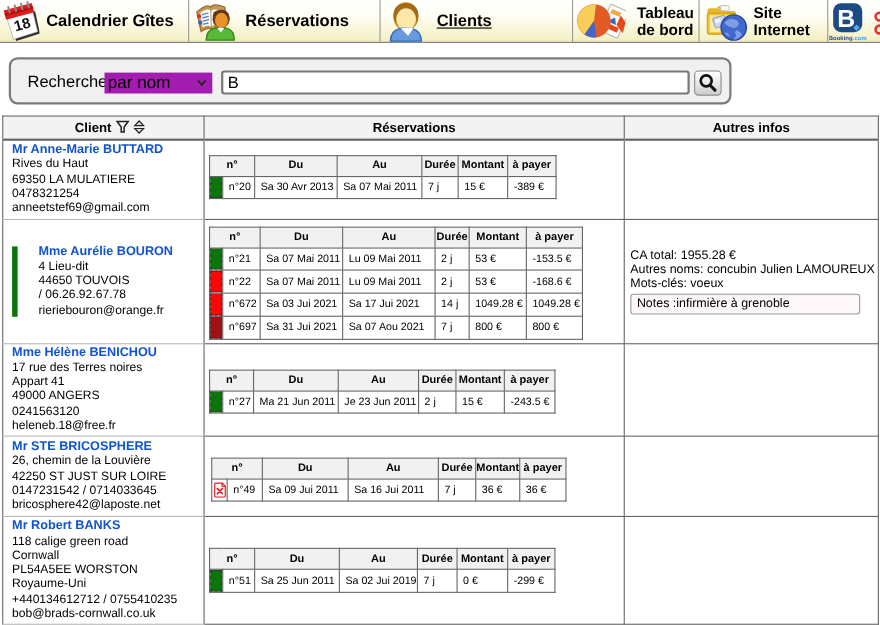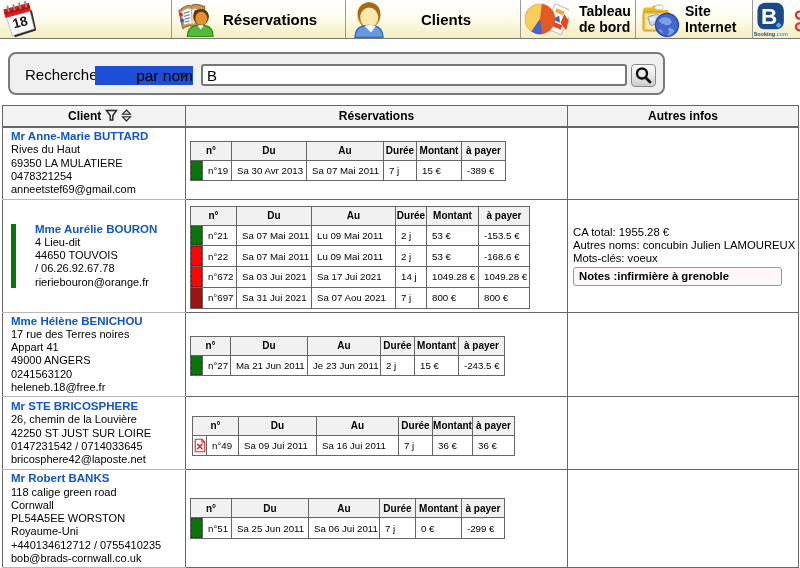--- a/index.html
+++ b/index.html
@@ -10,59 +10,60 @@
   border-bottom:1px solid #777;
 }
 .tbtn { position:absolute; top:0; height:38px; border-right:1px solid #999; display:flex; align-items:center; }
 .tbtn .lbl { font-weight:bold; font-size:15px; color:#000; }
 .tbtn .lbl2 { font-weight:bold; font-size:14px; line-height:16px; color:#000; }
 #searchbox {
   position:absolute; left:8px; top:52px; width:657px; height:43px;
   background:#f0f0f0; border:2px solid #7a7a7a; border-radius:8px;
 }
 #searchbox .lab { position:absolute; left:15px; top:12px; font-size:15px; }
-#searchbox .sel { position:absolute; left:85px; top:12px; display:block; width:98px; height:19px; background:#1d4ed8; font-size:15.5px; padding-left:3px; line-height:19px;text-align:right; }
+#searchbox .sel { position:absolute; left:85px; top:12px; display:block; width:98px; height:19px; background:#a21caf; font-size:15.5px; padding-left:3px; line-height:19px; }
 #searchbox .sel .chev { position:absolute; right:5px; top:6px; line-height:0; } #searchbox .sel .chev svg { display:block; }
 #searchbox .inp { position:absolute; left:191px; top:10px; width:426px; height:22px; border:2px solid #777; border-radius:3px; background:#fff; font-size:15px; line-height:18px; padding-left:4px; font-family:"Liberation Sans",sans-serif; }
 #searchbox .btn { position:absolute; left:621px; top:10px; width:25px; height:23px; border:1px solid #888; border-radius:4px; background:linear-gradient(#ffffff,#e8e8e8 50%,#cccccc); }
 #maintable { position:absolute; left:2px; top:105px; width:796px; border-collapse:collapse; table-layout:fixed; }
 #maintable td { border:1px solid #666; vertical-align:middle; }
 #maintable tr.hdr td { background:#f3f3f3; height:21px; text-align:center; font-weight:bold; font-size:12px; border-bottom:2px solid #666; }
 #maintable td.cl { padding:2px 2px 2px 8px; font-size:11px; line-height:13.3px; border-top:1px solid #b8b8b8; border-bottom:1px solid #b8b8b8;}
 #maintable tr:first-child td { border-top:1.5px solid #666; }
 .cname { color:#1155cc; font-weight:bold; font-size:11.5px; }
 .resa { border-collapse:collapse; margin-left:4px; table-layout:fixed; border:1.5px solid #777; }
 #maintable td.resacell { vertical-align:top; }
 .resa td { border:1px solid #999; font-size:9.7px; height:20px; padding:0 0 0 5px; overflow:hidden; white-space:nowrap; }
 .resa tr.h td { background:#f1f1f1; font-weight:bold; text-align:center; height:19px; padding:0; font-size:10px; border-bottom:2px solid #777; }
 .resa td.ind { padding:0; }
 .cb { width:100%; height:20.5px; margin-top:-0.75px; outline:1px dashed #333; outline-offset:-1px; }
 .cb.g { background:#0a760a; }
 .cb.r { background:#fb0505; }
 .cb.d { background:#a01212; }
 td.autres { padding-left:5px; font-size:11.3px; line-height:13.3px; }
-.notesbox { margin-top:1px; width:209px; height:19px; border:1px solid #999; border-radius:3px; background:#fdf7f9; font-size:11.3px; line-height:17px; padding-left:5px;font-weight:bold; }
+.notesbox { margin-top:1px; width:209px; height:19px; border:1px solid #999; border-radius:3px; background:#fdf7f9; font-size:11.3px; line-height:17px; padding-left:5px; }
 </style>
 </head>
 <body>
 <div id="toolbar">
   <div class="tbtn" style="left:0;width:172px;">
     <svg width="33" height="38" viewBox="0 0 33 38" style="margin-left:3px;">
       <g transform="rotate(-15 16 20)">
         <path d="M6.5 14 L31 14 L30 34.5 L7.5 35.5 Z" fill="#2b2b2b"></path>
         <path d="M4.5 11.5 L29 11.5 L28.5 32.5 L5.5 33.5 Z" fill="#fff" stroke="#999" stroke-width="0.5"></path>
         <path d="M3.6 5.8 L30 5.8 L30 14.5 L3.6 14.5 Z" fill="#e31b1b"></path>
         <path d="M3.6 8.6 L30 8.6 L30 11.2 L3.6 11.2 Z" fill="#b80f0f"></path>
         <rect x="7.5" y="3" width="1.8" height="7" rx="0.9" fill="#8a8a8a"></rect>
         <rect x="13.5" y="3" width="1.8" height="7" rx="0.9" fill="#8a8a8a"></rect>
         <rect x="19.5" y="3" width="1.8" height="7" rx="0.9" fill="#8a8a8a"></rect>
         <rect x="25.5" y="3" width="1.8" height="7" rx="0.9" fill="#8a8a8a"></rect>
         <text x="16.5" y="27" font-size="13.5" font-weight="bold" fill="#111" text-anchor="middle" font-family="Liberation Sans">18</text>
       </g>
     </svg>
+    <span class="lbl" style="margin-left:6px;">Calendrier Gîtes</span>
   </div>
   <div class="tbtn" style="left:172px;width:174px;">
     <svg width="38" height="37" viewBox="0 0 38 37" style="margin-left:5px;">
       <g transform="rotate(-6 15 15)">
         <path d="M2.5 8.5 Q13 1.5 15.5 5.5 Q18 1.5 28.5 7 L26.5 27 Q18.5 23 15.5 26 Q12 22.5 4.5 26.5 Z" fill="#c89858" stroke="#9a7030" stroke-width="1.2"></path>
         <path d="M5 10 Q12.5 5.5 14.8 8.5 L13.8 23 Q10.5 20.5 6.5 23 Z" fill="#fff"></path>
         <path d="M25.8 10.5 Q18 6.5 15.8 9 L14.8 23 Q18 20.5 23.8 23.3 Z" fill="#fff"></path>
         <g stroke="#6688cc" stroke-width="1.3" fill="none">
           <path d="M7 11.5 L13 10.5 M7 14.5 L13 13.5 M7 17.5 L13 16.5 M7 20.3 L12 19.6"></path>
           <path d="M17.5 10.5 L23.5 11.5 M17.5 13.5 L23.5 14.5 M17.5 16.5 L22.5 17.3"></path>
@@ -80,21 +81,21 @@
   </div>
   <div class="tbtn" style="left:346px;width:175px;">
     <svg width="32" height="38" viewBox="0 0 32 38" style="margin-left:7px;">
       <ellipse cx="16" cy="15" rx="11.5" ry="13" fill="#c88820"></ellipse>
       <path d="M4.8 14.5 Q4.5 3.5 16 3 Q27.5 3.5 27.2 14.5 Q27 18.5 25.5 21 Q26.5 13 21 12 Q13.5 10.5 11 13.5 L8.5 16 Q7.5 18 8 21.5 Q5.1 18.5 4.8 14.5 Z" fill="#a86818"></path>
       <ellipse cx="16.2" cy="17.5" rx="9" ry="10" fill="#fce8a8"></ellipse>
       <path d="M7.5 16 Q8.2 12 11.5 11.8 L9.2 16.3 Z" fill="#fce8a8"></path>
       <path d="M2 36.5 Q2.5 28 10 26 L16 25.4 L22 26 Q29.5 28 30 36.5 L30 37.5 L2 37.5 Z" fill="#6699dd" stroke="#3366bb" stroke-width="1.3"></path>
       <path d="M11.5 25.8 L18 32.5 L22.8 26 Q17 24.2 11.5 25.8 Z" fill="#fff"></path>
     </svg>
-    <span class="lbl" style="margin-left:36px;">Clients</span>
+    <span class="lbl" style="margin-left:12px;text-decoration:underline;">Clients</span>
   </div>
   <div class="tbtn" style="left:521px;width:115px;">
     <svg width="46" height="38" viewBox="0 0 46 38" style="margin-left:2px;">
       <g transform="rotate(24 34 22)">
         <rect x="25" y="6" width="18" height="26" rx="1" fill="#fff" stroke="#b5b5b5" stroke-width="1"></rect>
         <rect x="28" y="9.5" width="9" height="4" fill="#f2a83c"></rect>
         <path d="M28.5 21.5 L33.5 15.5 L37 21.5 Z" fill="#3366cc"></path>
         <rect x="28" y="23" width="12.5" height="4.5" fill="#e84818"></rect>
       </g>
       <path d="M40.5 14 L45.5 20 L44 30 L37.5 23 Z" fill="#e84818" transform="rotate(6 41 22)"></path>
@@ -193,21 +194,21 @@
                 <td>Du</td>
                 <td>Au</td>
                 <td>Durée</td>
                 <td>Montant</td>
                 <td>à payer</td>
               </tr>
       <tr>
                 <td class="ind">
                   <div class="cb g"></div>
                 </td>
-                <td>n°19</td>
+                <td>n°20</td>
                 <td>Sa 30 Avr 2013</td>
                 <td>Sa 07 Mai 2011</td>
                 <td>7 j</td>
                 <td>15 €</td>
                 <td>-389 €</td>
               </tr>
     </tbody>
           </table>
   </td>
   <td class="autres"></td>
@@ -405,21 +406,21 @@
                 <td>Durée</td>
                 <td>Montant</td>
                 <td>à payer</td>
               </tr>
       <tr>
                 <td class="ind">
                   <div class="cb g"></div>
                 </td>
                 <td>n°51</td>
                 <td>Sa 25 Jun 2011</td>
-                <td>Sa 06 Jui 2011</td>
+                <td>Sa 02 Jui 2019</td>
                 <td>7 j</td>
                 <td>0 €</td>
                 <td>-299 €</td>
               </tr>
     </tbody>
           </table>
   </td>
   <td class="autres"></td>
 </tr>
 </tbody>

